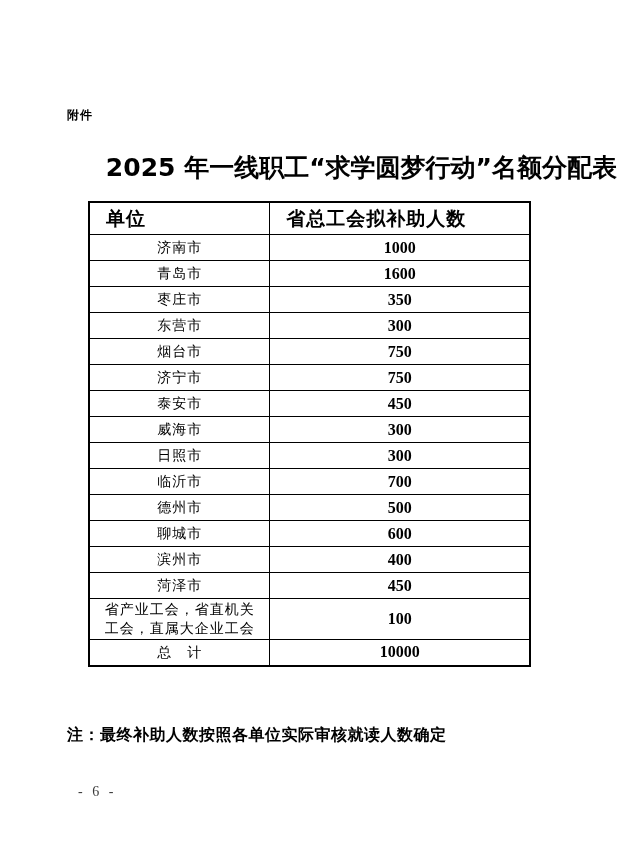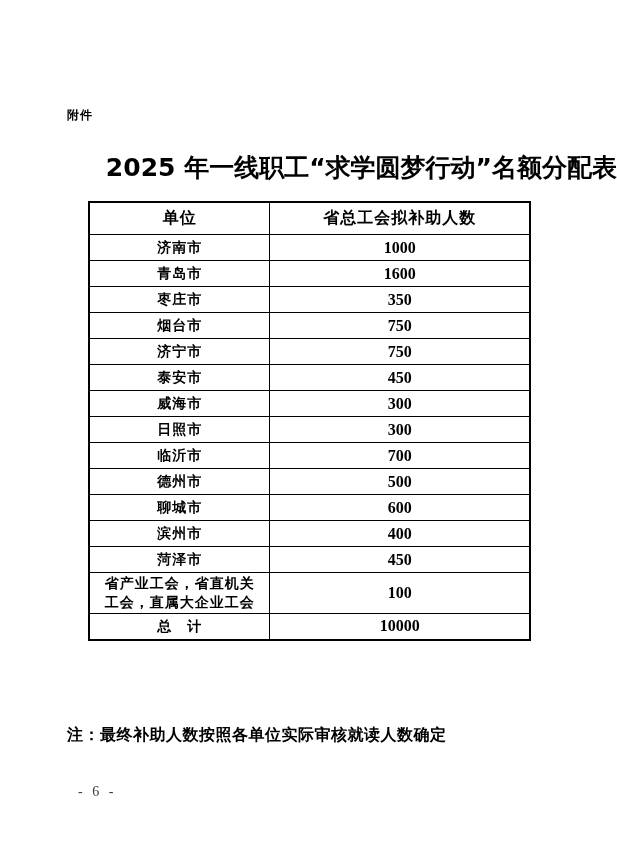--- a/index.html
+++ b/index.html
@@ -45,36 +45,36 @@
     width: 100%;
     border-collapse: collapse;
     border: 2px solid #000;
     table-layout: fixed;
   }
   table.alloc col.c1 { width: 41%; }
   table.alloc col.c2 { width: 59%; }
   table.alloc th {
     border: 1.5px solid #000;
     height: 31px;
-    font-size: 16px;
+    font-size: 19px;
     font-weight: bold;
-    text-align: center;
-    padding: 0 2px;
+    text-align: left;
+    padding: 0 16px;
     letter-spacing: 1px;
   }
   table.alloc td {
     border: 1.5px solid #000;
     height: 23px;
     text-align: center;
     vertical-align: middle;
     padding: 1px 8px;
   }
   td.unit-cell {
     font-size: 14px;
-    font-weight: bold;
+    font-weight: normal;
     letter-spacing: 1px;
     line-height: 1.35;
   }
   td.count-cell {
     font-family: "Liberation Serif", serif;
     font-size: 16px;
     font-weight: bold;
   }
   .note {
     position: absolute;
@@ -123,20 +123,24 @@
           </tr>
           <tr>
             <td class="unit-cell">青岛市</td>
             <td class="count-cell">1600</td>
           </tr>
           <tr>
             <td class="unit-cell">枣庄市</td>
             <td class="count-cell">350</td>
           </tr>
           <tr>
+            <td class="unit-cell">东营市</td>
+            <td class="count-cell">300</td>
+          </tr>
+          <tr>
             <td class="unit-cell">烟台市</td>
             <td class="count-cell">750</td>
           </tr>
           <tr>
             <td class="unit-cell">济宁市</td>
             <td class="count-cell">750</td>
           </tr>
           <tr>
             <td class="unit-cell">泰安市</td>
             <td class="count-cell">450</td>

